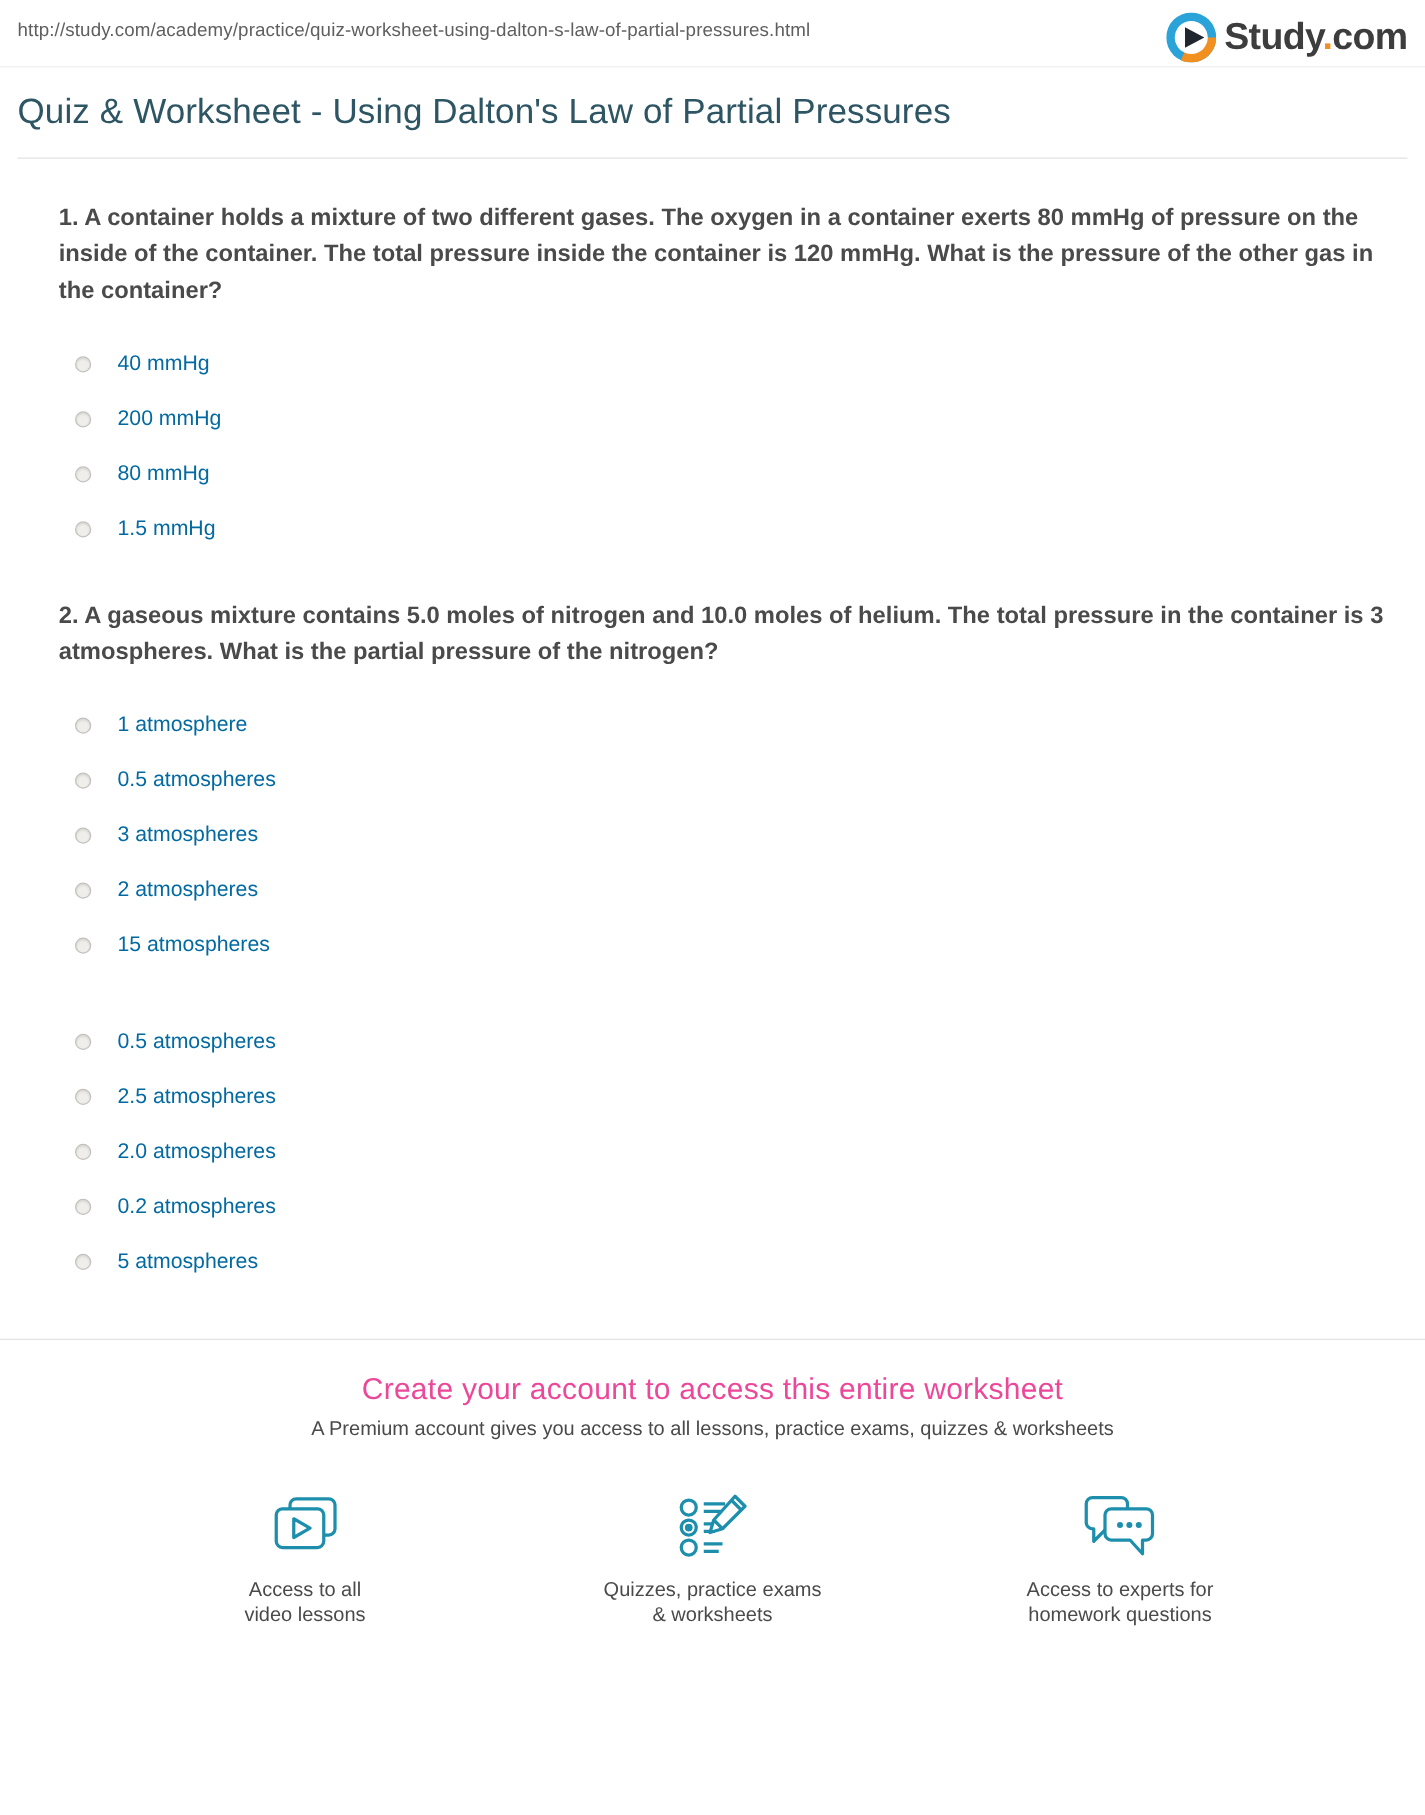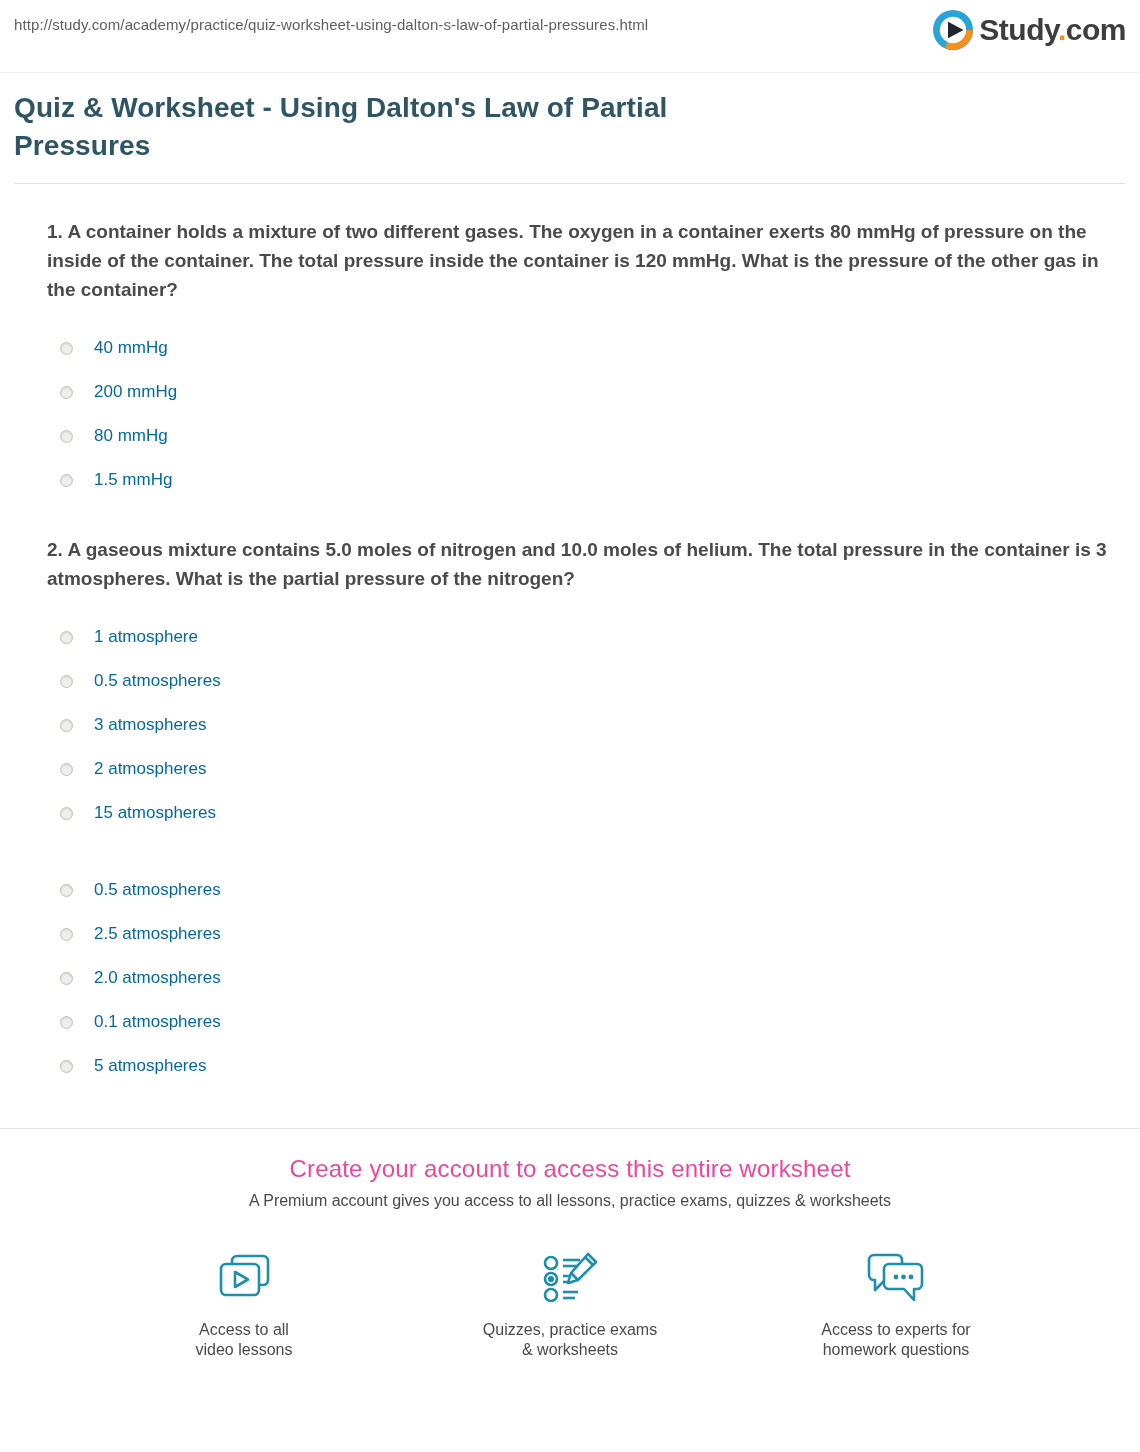--- a/index.html
+++ b/index.html
@@ -1,29 +1,29 @@
 <!DOCTYPE html>
 <html><head>
 <meta charset="utf-8">
 <style>
   * { margin:0; padding:0; box-sizing:border-box; }
   html,body { background:#fff; font-family:"Liberation Sans", sans-serif; }
   .page { width:1140px; min-height:1452px; margin:0 auto; background:#fff; }
 
   
   .header { display:flex; justify-content:space-between; align-items:flex-start;
-            padding:10px 14px 8px 14px; border-bottom:1px solid #efefef; height:73px; }
+            padding:10px 14px 8px 14px; border-bottom:1px solid #efefef; height:54px; }
   .url { color:#5f5f5f; font-size:15px; padding-top:6px; letter-spacing:.1px; }
   .logo { display:flex; align-items:center; gap:6px; cursor:pointer; }
   .logo-text { font-size:30px; font-weight:700; color:#3d3d3d; letter-spacing:-.5px; }
   .logo-text .dot { color:#f18f1f; }
 
   
   .title-wrap { margin:0 14px; border-bottom:1px solid #e2e2e2; padding:16px 0 18px 0; }
-  h1.page-title { color:#2e5563; font-size:28px; line-height:38px; font-weight:700;
+  h1.page-title { color:#2e5563; font-size:28px; line-height:38px; font-weight:400;
                   max-width:780px; letter-spacing:.1px; }
 
   
   .quiz { padding:0 14px; }
   .question { margin-top:33px;margin-left:33px; }
   .question-text { color:#4a4a4a; font-size:19px; font-weight:700; line-height:29px; }
   .options { margin-top:22px; }
   .option { display:flex; align-items:center; height:44px; cursor:pointer; }
   .radio { width:13px; height:13px; border-radius:50%; margin-left:13px;
            border:1px solid #c2c1bd; background:#efeeea;
@@ -124,21 +124,21 @@
         <div class="option">
           <span class="radio"></span>
           <span class="option-label">2.5 atmospheres</span>
         </div>
         <div class="option">
           <span class="radio"></span>
           <span class="option-label">2.0 atmospheres</span>
         </div>
         <div class="option">
           <span class="radio"></span>
-          <span class="option-label">0.1 atmospheres</span>
+          <span class="option-label">0.2 atmospheres</span>
         </div>
         <div class="option">
           <span class="radio"></span>
           <span class="option-label">5 atmospheres</span>
         </div>
       </div>
     </section>
   </div>
 
   <div class="signup">

